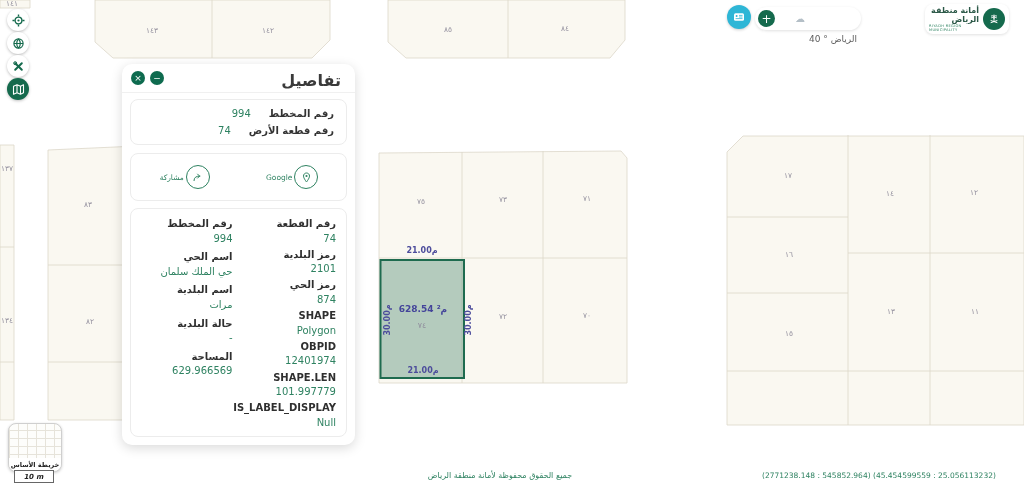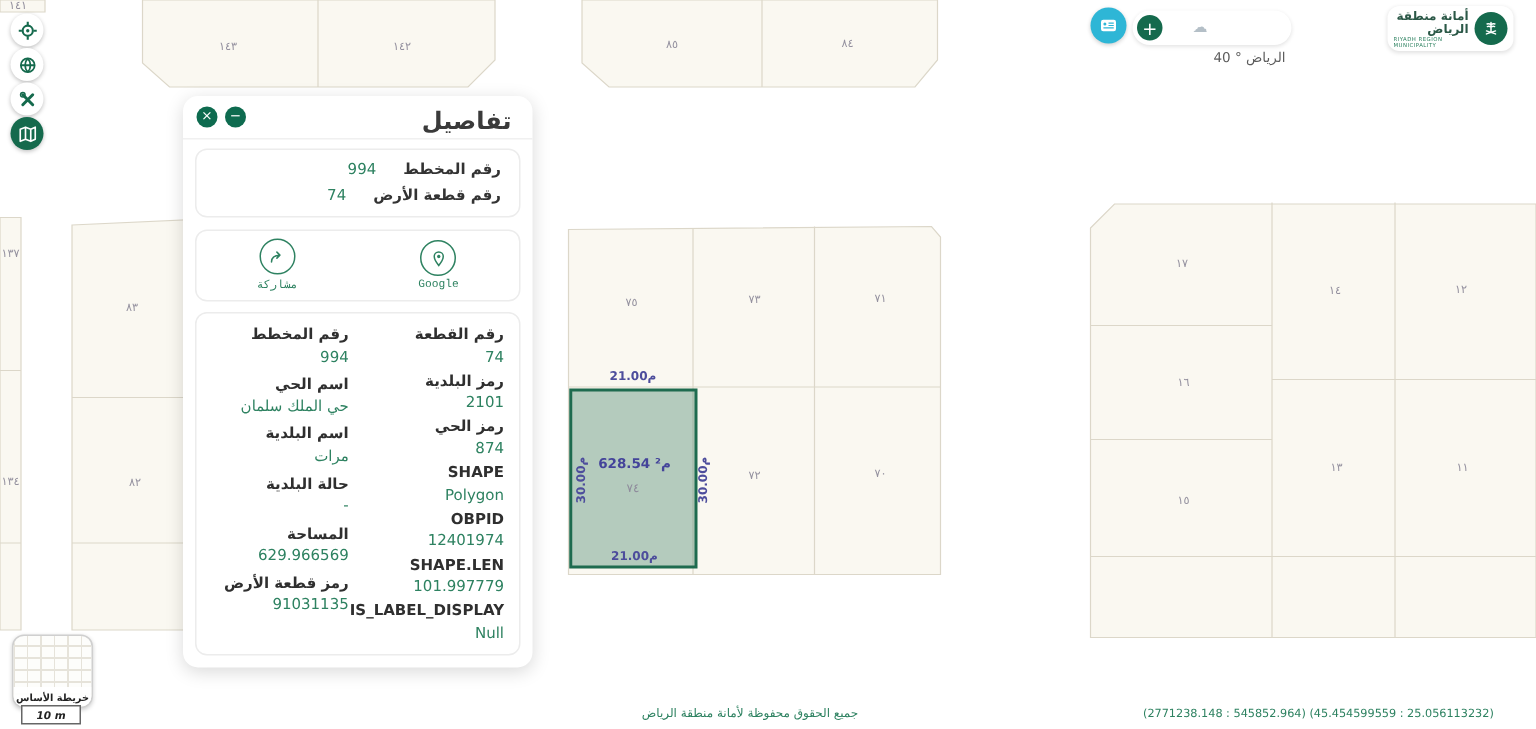--- a/index.html
+++ b/index.html
@@ -53,21 +53,21 @@
   .win-btn{position:absolute;top:7px;width:14px;height:14px;border-radius:50%;background:#0e6b4f;
        color:#fff;display:flex;align-items:center;justify-content:center;font-size:9px;line-height:1;cursor:pointer;}
   .win-btn.close{left:9px;}
   .win-btn.minim{left:28px;}
   .card{border:1px solid #ececec;border-radius:8px;margin:0 8px;background:#fff;}
   .card.summary{margin-top:6px;padding:5px 12px;}
   .srow{display:flex;flex-direction:row-reverse;align-items:center;gap:18px;height:17px;}
   .srow .lab{font-size:10px;font-weight:700;color:#333;direction:rtl;}
   .srow .val{font-size:10px;color:#2e8261;}
   .card.actions{margin-top:8px;height:46px;display:flex;direction:rtl;align-items:center;}
-  .action{flex:1;display:flex;flex-direction:column;align-items:center;justify-content:center;gap:2px;cursor:pointer;font-family:Liberation Mono, monospace;}
+  .action{flex:1;display:flex;flex-direction:row;align-items:center;justify-content:center;gap:2px;cursor:pointer;}
   .action .ring{width:22px;height:22px;border:1.3px solid #2e8261;border-radius:50%;
        display:flex;align-items:center;justify-content:center;}
   .action .alab{font-size:7.5px;color:#2e8261;}
   .card.fields{margin-top:7px;margin-bottom:8px;flex:1;display:flex;direction:rtl;
        padding:8px 10px 4px 6px;box-sizing:border-box;overflow:hidden;}
   .fcol{width:50%;display:flex;flex-direction:column;}
   .fcell{height:33.2px;text-align:right;direction:rtl;}
   .fcell .flab{font-size:10px;font-weight:700;color:#2f2f2f;line-height:1.45;}
   .fcell .fval{font-size:10px;color:#2e8261;line-height:1.45;direction:ltr;}
 
@@ -306,24 +306,20 @@
           <div class="fval" style="direction:rtl">مرات</div>
         </div>
         <div class="fcell">
           <div class="flab">حالة البلدية</div>
           <div class="fval">-</div>
         </div>
         <div class="fcell">
           <div class="flab">المساحة</div>
           <div class="fval">629.966569</div>
         </div>
-        <div class="fcell">
-          <div class="flab">رمز قطعة الأرض</div>
-          <div class="fval">91031135</div>
-        </div>
       </div>
     </div>
   </div>
 
   <div class="basemap">
     <div class="thumb"></div>
     <div class="blabel">خريطة الأساس</div>
   </div>
   <div class="scalebar">
     <span>10 m</span>

